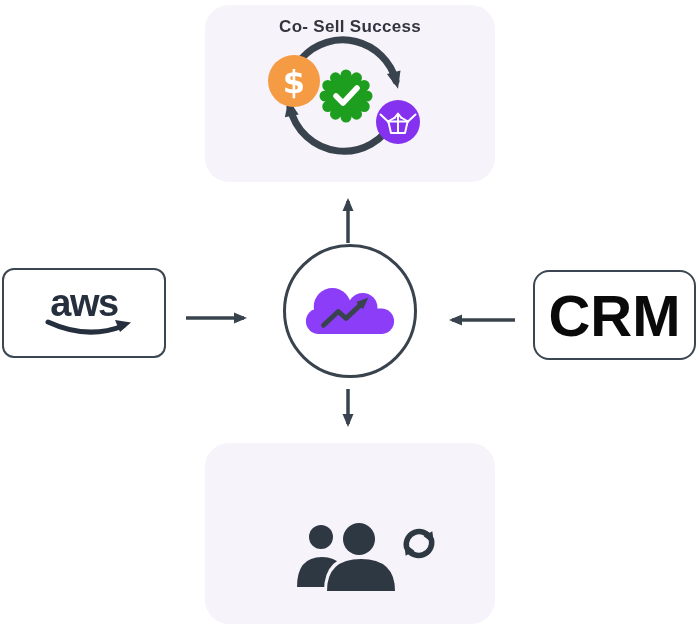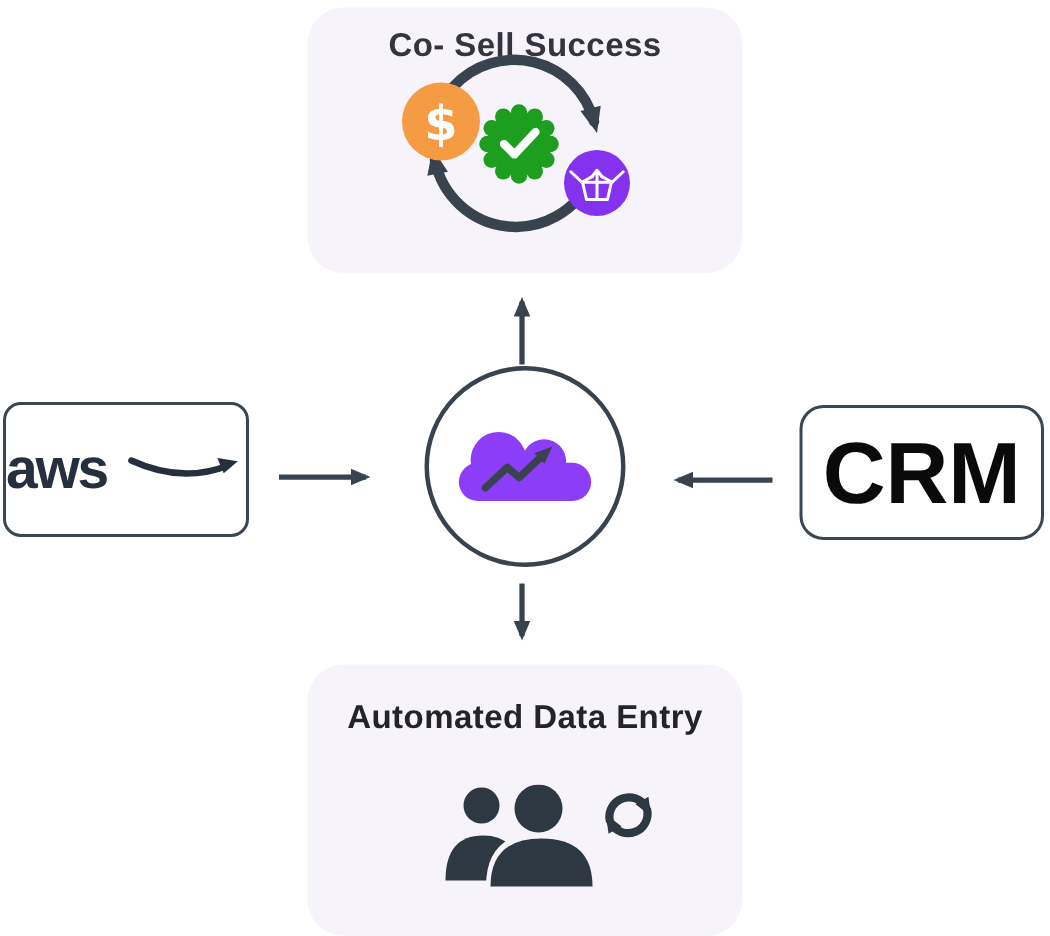--- a/index.html
+++ b/index.html
@@ -5,28 +5,28 @@
   html,body{margin:0;padding:0;background:#ffffff;}
   .stage{
     position:relative;width:700px;height:624px;background:#ffffff;
     font-family:"Liberation Sans", sans-serif;overflow:hidden;
   }
   
   .card{position:absolute;background:#F7F3FB;border-radius:24px;}
   .card-top{left:205px;top:5px;width:290px;height:177px;}
   .card-bottom{left:205px;top:443px;width:290px;height:181px;}
   .card-title{position:absolute;left:0;width:100%;text-align:center;}
-  .title-top{top:12px;font-size:22px;font-weight:700;color:#34343F;letter-spacing:.3px;}
+  .title-top{top:12px;font-size:17px;font-weight:700;color:#34343F;letter-spacing:.3px;}
   .title-bottom{top:22px;font-size:22px;font-weight:600;color:#232329;letter-spacing:.3px;}
   .cycle-svg{position:absolute;left:0;top:0;}
   .people-svg{position:absolute;left:86px;top:80px;}
   
   .node{position:absolute;background:#ffffff;border:2.5px solid #3A4651;
         display:flex;align-items:center;justify-content:center;box-sizing:border-box;}
-  .node-aws{left:2px;top:268px;width:164px;height:90px;border-radius:12px;flex-direction:row;}
+  .node-aws{left:2px;top:268px;width:164px;height:90px;border-radius:12px;flex-direction:column;}
   .node-crm{left:533px;top:270px;width:163px;height:90px;border-radius:16px;}
   .aws-word{font-family:"Liberation Sans",sans-serif;font-weight:700;font-size:38px;
             line-height:.85;letter-spacing:-1.5px;color:#252F3E;}
   .aws-swoosh{margin-top:-1px;margin-left:14px;}
   .crm-word{font-family:"Liberation Sans",sans-serif;font-weight:700;font-size:58px;
             color:#0A0A0A;letter-spacing:0;}
   
   .hub{position:absolute;left:283px;top:244px;width:134px;height:134px;background:#ffffff;
        border:3px solid #39434E;border-radius:50%;box-sizing:border-box;
        display:flex;align-items:center;justify-content:center;}
@@ -123,21 +123,20 @@
       <path d="M3 3 Q 42 21 78 7" fill="none" stroke="#252F3E" stroke-width="5" stroke-linecap="round"></path>
       <path d="M70 1 L 86 3.5 L 75 13 Z" fill="#252F3E"></path>
     </svg>
   </div>
 
   <div class="node node-crm">
     <div class="crm-word">CRM</div>
   </div>
 
   <div class="card card-bottom">
-    <div class="card-title title-bottom">Automated Data Entry</div>
     <svg class="people-svg" width="160" height="74" viewBox="0 0 160 74">
       <defs>
         <marker id="ah-sync" markerUnits="userSpaceOnUse" markerWidth="14" markerHeight="12" refX="6" refY="6" orient="auto">
           <path d="M1,1 L13,6 L1,11 Z" fill="#2E3842"></path>
         </marker>
       </defs>
 
       <g>
         <circle cx="30" cy="14" r="12" fill="#2E3842"></circle>
         <path d="M 6 64 Q 6 34 31 34 Q 56 34 56 64 Z" fill="#2E3842"></path>

